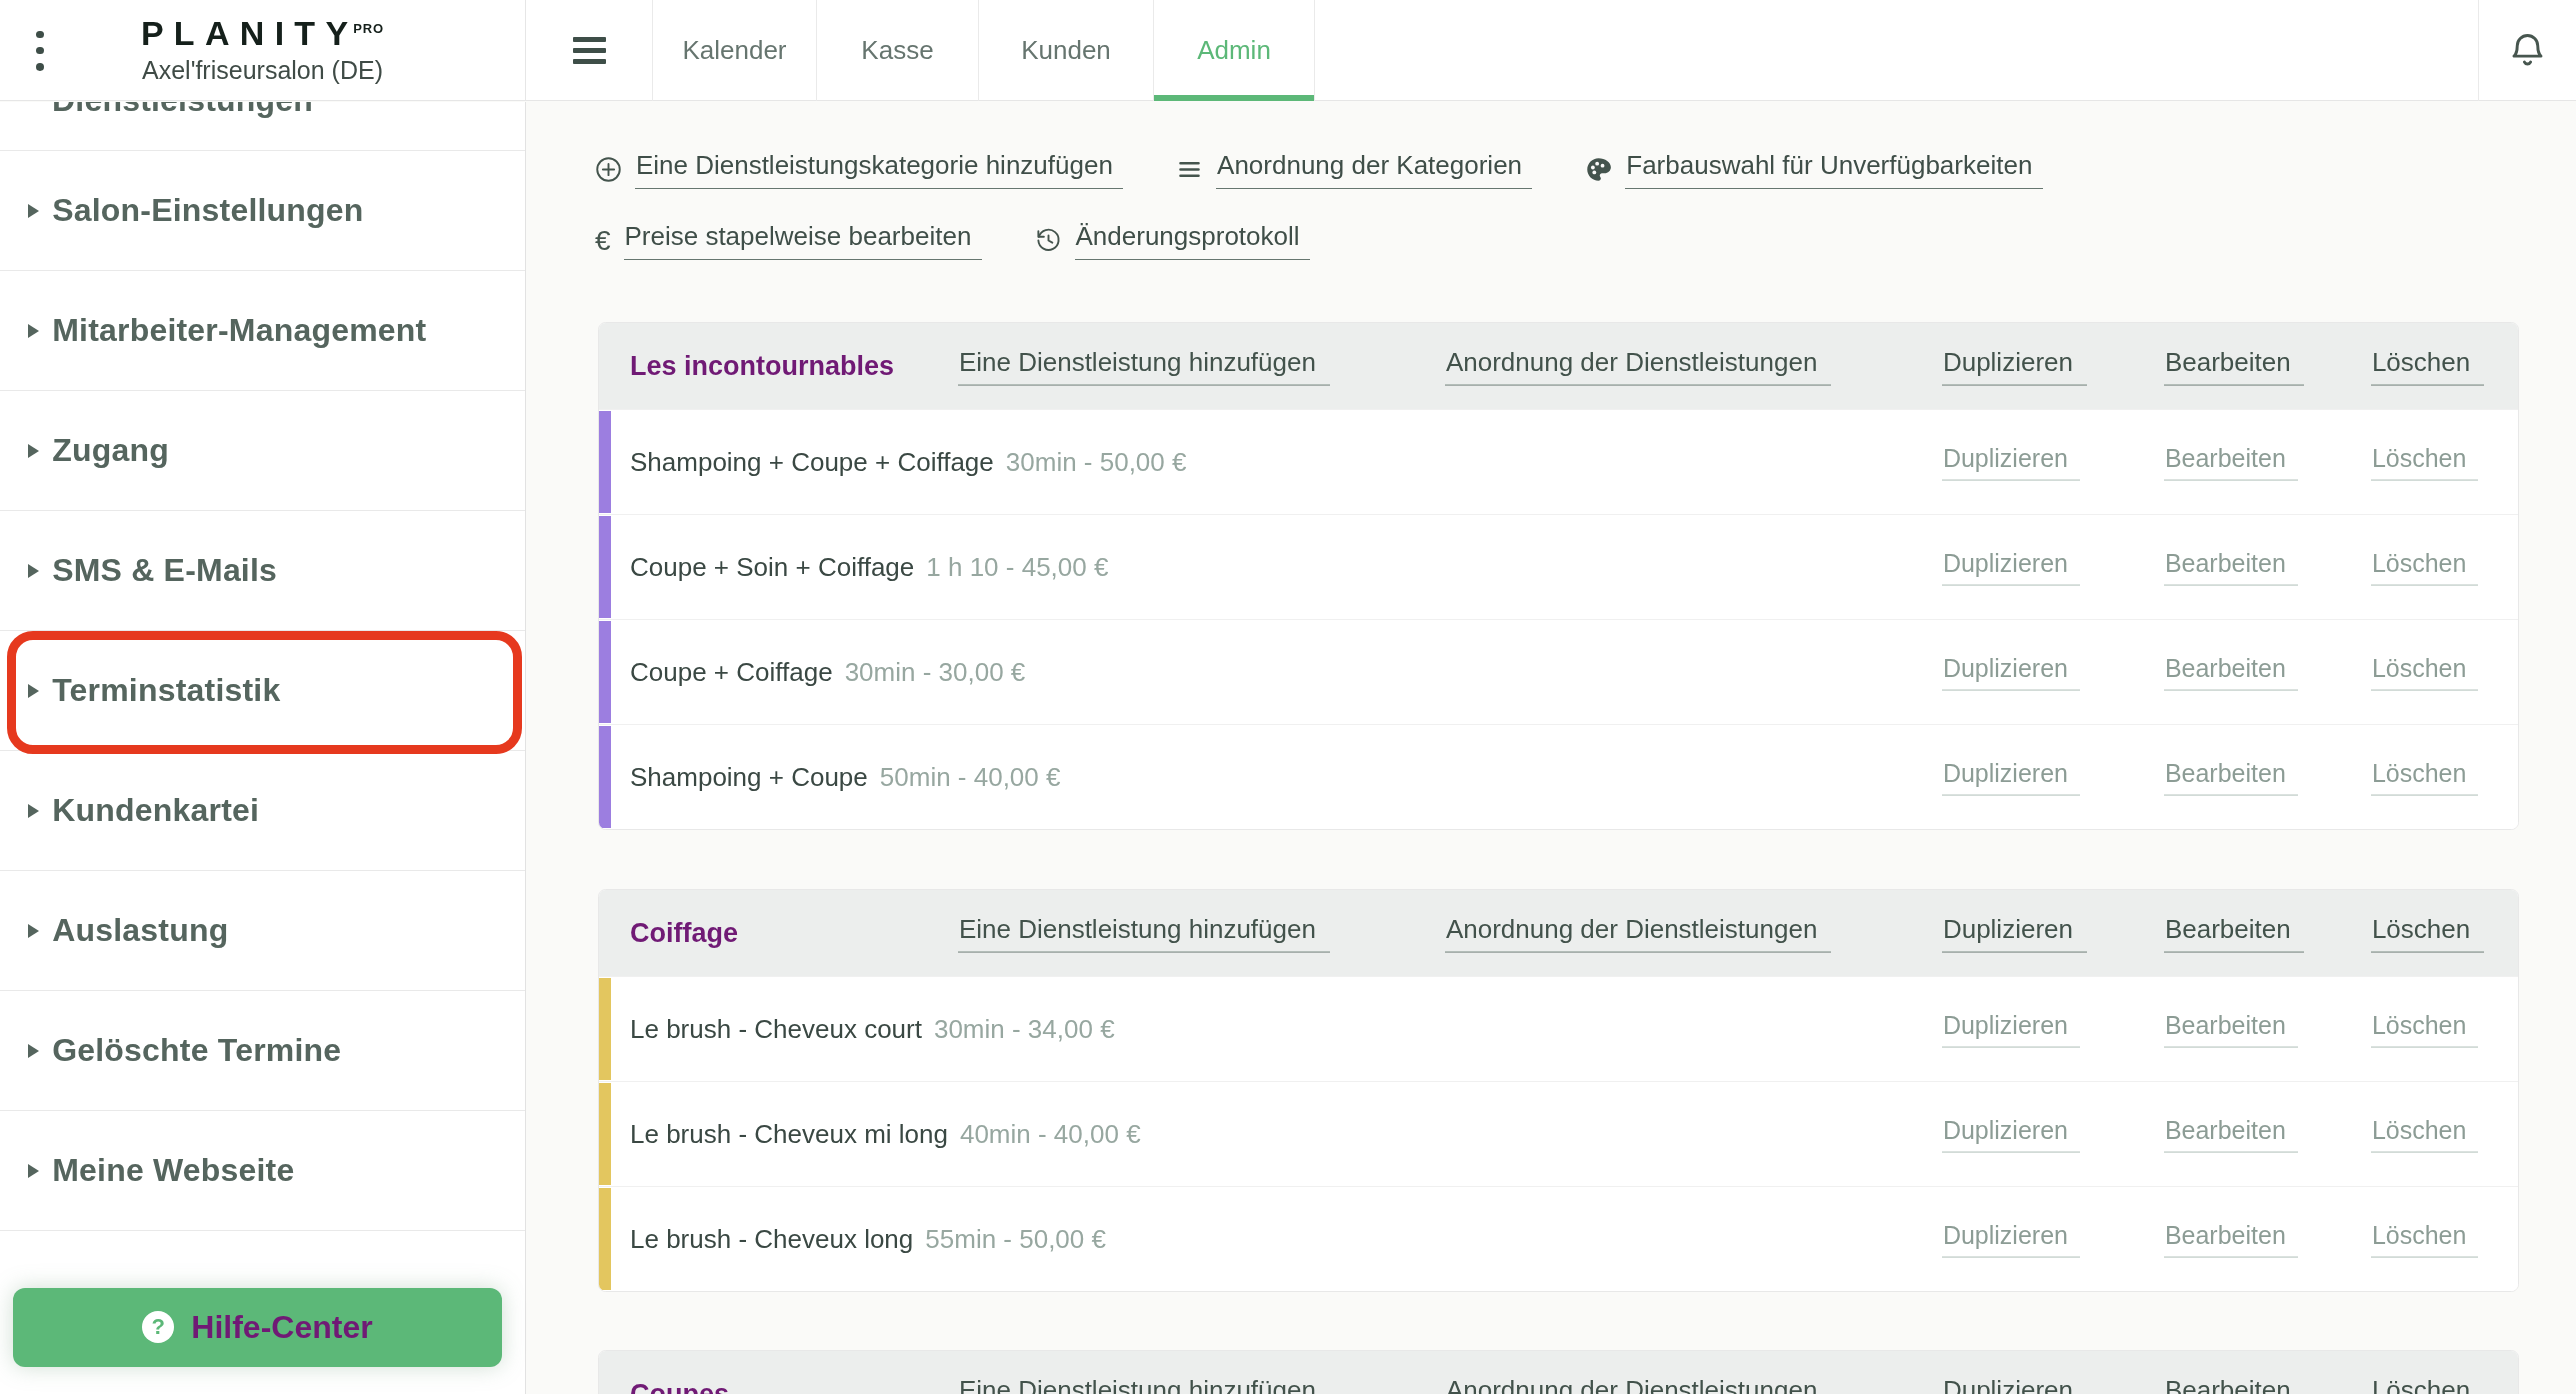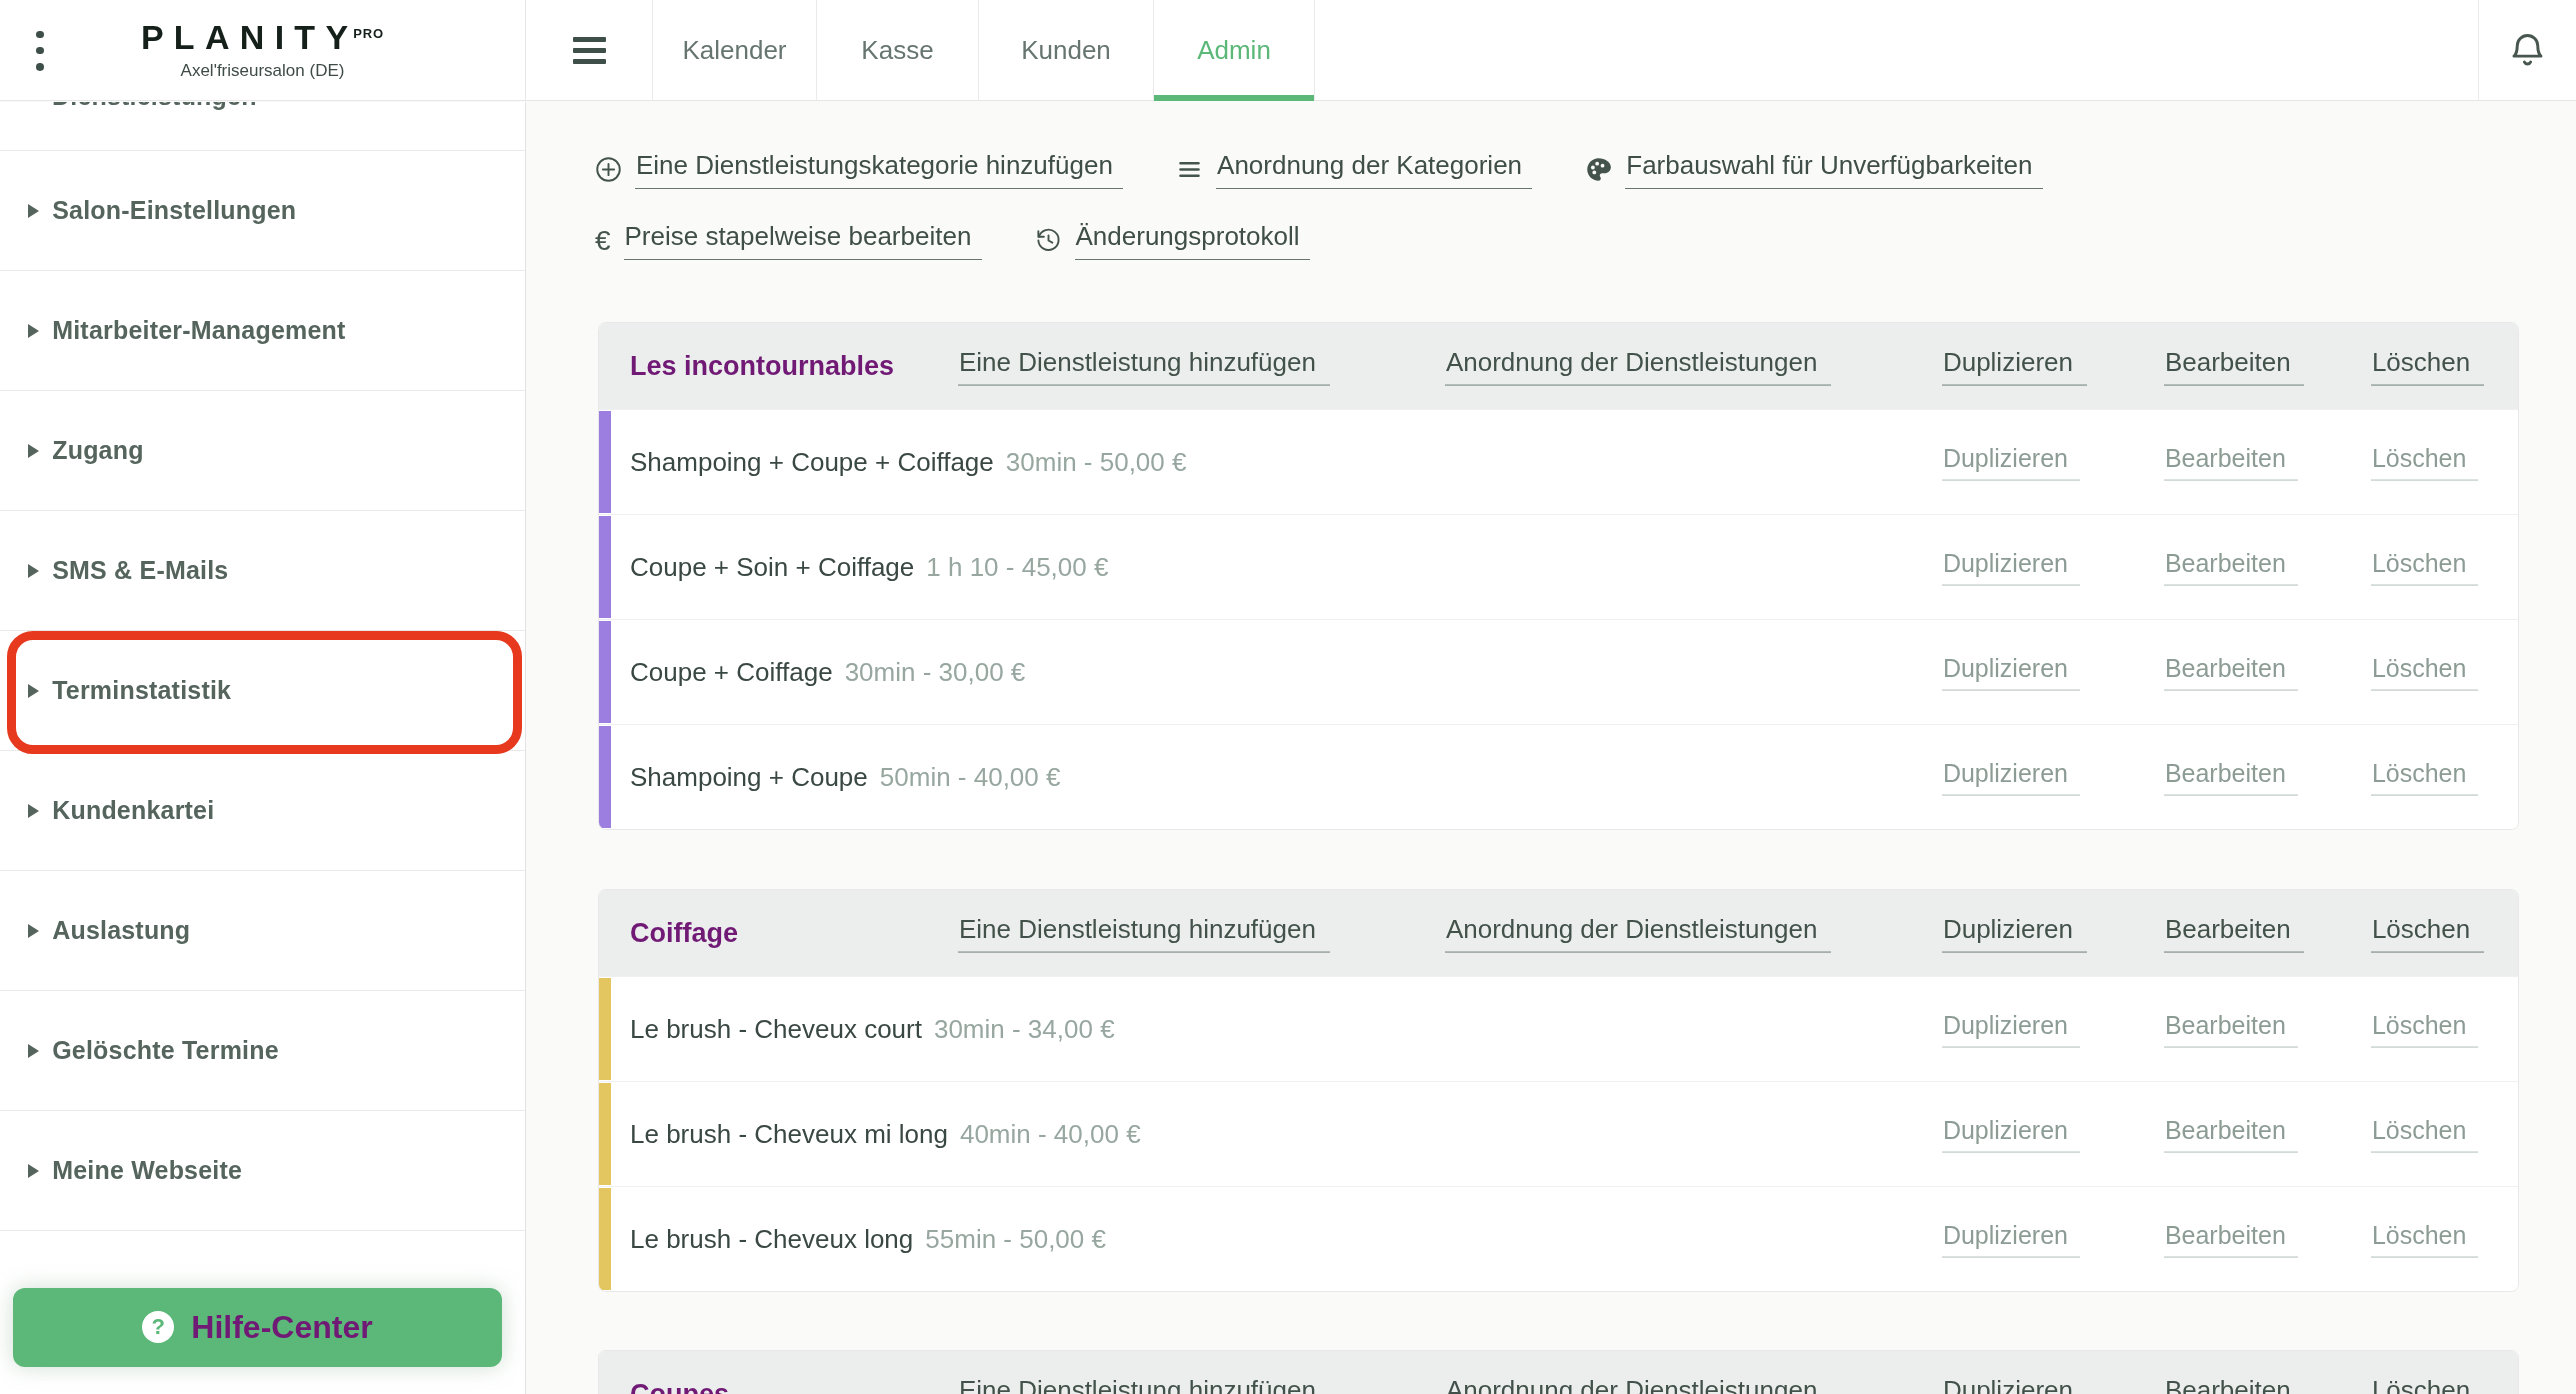--- a/index.html
+++ b/index.html
@@ -13,21 +13,21 @@
 
   
   .header { position:absolute; top:0; left:0; width:2576px; height:101px; background:#fff;
             border-bottom:0.9px solid #E6E6E6; z-index:20; }
   .brand { position:absolute; left:0; top:0; width:526px; height:101px; border-right:0.9px solid #E6E6E6;
            display:flex; flex-direction:column; align-items:center; justify-content:center; }
   .kebab { position:absolute; left:36px; top:50%; transform:translateY(-50%); display:flex; flex-direction:column; gap:8.6px; }
   .kebab i { width:7.7px; height:7.7px; border-radius:50%; background:#3E4E48; display:block; }
   .logo-row { font-size:34px; font-weight:700; letter-spacing:10.3px; color:#15201B; line-height:34px; }
   .logo-row sup { font-size:13px; letter-spacing:0.9px; vertical-align:top; position:relative; top:-3.4px; margin-left:-5.2px;}
-  .salon-name { font-size:17px; color:#3F4B46; margin-top:6.9px; }
+  .salon-name { font-size:25px; color:#3F4B46; margin-top:6.9px; }
 
   .nav { position:absolute; left:526px; top:0; height:101px; display:flex; }
   .nav-cell { height:101px; border-right:0.9px solid #EAEAEA; display:flex; align-items:center; justify-content:center; }
   .hamburger-cell { width:127px; cursor:pointer; }
   .hamburger { display:flex; flex-direction:column; gap:6px; }
   .hamburger i { display:block; width:33px; height:5.2px; background:#3E4E48; border-radius:0.9px; }
   .tab { font-size:26px; color:#66756F; position:relative; cursor:pointer; }
   .tab-kalender { width:164px; } .tab-kasse { width:162px; } .tab-kunden { width:175px; } .tab-admin { width:161px; }
   .tab.active { color:#5CB878; }
   .tab.active::after { content:""; position:absolute; left:0; right:0; bottom:0; height:6px; background:#5CB878; }
@@ -35,21 +35,21 @@
                display:flex; align-items:center; justify-content:center; }
   .bell-area svg { width:41px; height:41px; color:#47564F; }
 
   
   .sidebar { position:absolute; left:0; top:102px; width:526px; height:1292px; background:#fff;
              border-right:0.9px solid #E2E2E2; z-index:5; }
   .side-item { height:120px; border-bottom:0.9px solid #E9E9E9; display:flex; align-items:center;
                padding-left:27.5px; cursor:pointer; }
   .side-item .caret { width:0; height:0; border-left:11px solid #55655E; border-top:7.7px solid transparent;
                       border-bottom:7.7px solid transparent; margin-right:13.7px; flex:none; }
-  .side-item .lbl { font-size:25px; font-weight:600; color:#55655E; letter-spacing:0.2px; }
+  .side-item .lbl { font-size:32px; font-weight:600; color:#55655E; letter-spacing:0.2px; }
   .side-item.partial { height:49px; position:relative; overflow:hidden; }
   .side-item.partial .lbl { position:absolute; left:52px; top:-20px; }
 
   .help-btn { position:absolute; left:13px; bottom:27.5px; width:489px; height:79px; background:#5CB878;
               border:none; border-radius:12px; display:flex; align-items:center; justify-content:center; gap:17px;
               cursor:pointer; box-shadow:0 0 22px rgba(120,160,130,0.35); }
   .help-btn .qmark { width:32px; height:32px; border-radius:50%; background:#fff; color:#5CB878;
                      font-size:22px; font-weight:700; display:flex; align-items:center; justify-content:center; }
   .help-btn .help-lbl { color:#701a75; font-size:32px; font-weight:700; }
 

